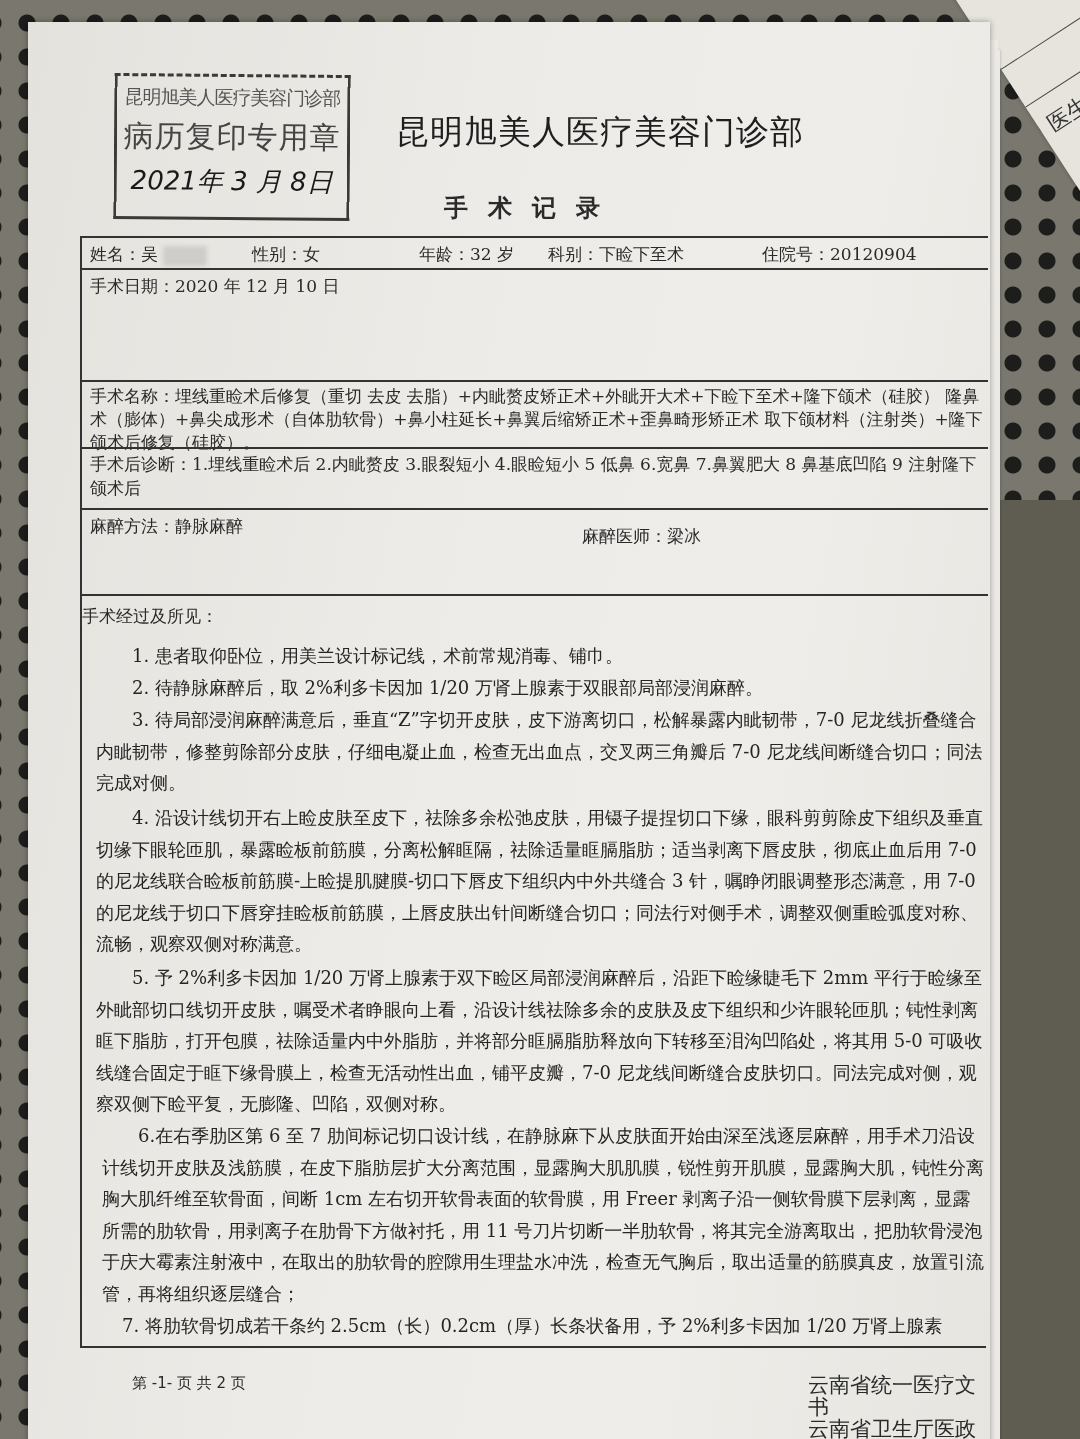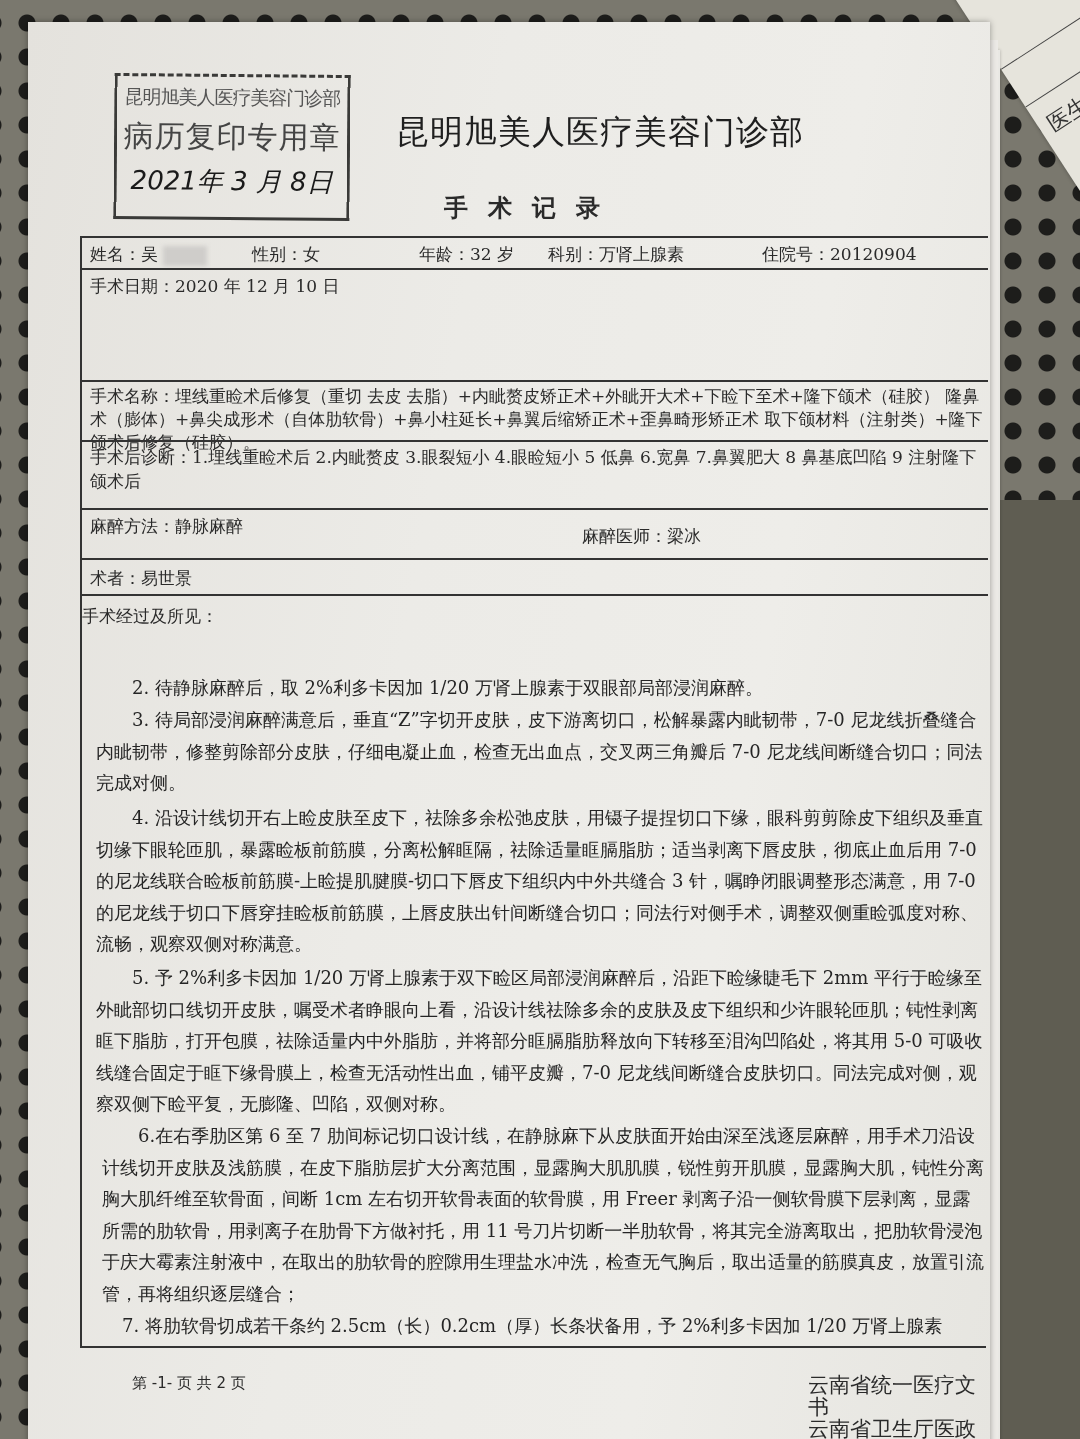--- a/index.html
+++ b/index.html
@@ -123,63 +123,59 @@
         <span>姓名：</span><span>吴</span>
         <span class="redact"></span>
       </span>
       <span class="cell" style="left:170px;">
         <span>性别：</span><span>女</span>
       </span>
       <span class="cell" style="left:324px;margin-left:13px;">
         <span>年龄：</span><span>32 岁</span>
       </span>
       <span class="cell" style="left:466px;">
-        <span>科别：</span><span>万肾上腺素</span>
+        <span>科别：</span><span>下睑下至术</span>
       </span>
       <span class="cell" style="left:680px;">
         <span>住院号：</span><span>20120904</span>
       </span>
     </div>
 
     <div class="row" style="top:32px; height:30px;">
       <span class="cell" style="left:8px;">
         <span>手术日期：</span><span>2020 年 12 月 10 日</span>
       </span>
     </div>
 
 
     <div class="row" style="top:144px; height:76px;">
       <div class="wrap" style="line-height:23px;">
         <span>手术名称：</span><span>埋线重睑术后修复（重切 去皮 去脂）+内眦赘皮矫正术+外眦开大术+下睑下至术+隆下颌术（硅胶） 隆鼻术（膨体）+鼻尖成形术（自体肋软骨）+鼻小柱延长+鼻翼后缩矫正术+歪鼻畸形矫正术 取下颌材料（注射类）+隆下颌术后修复（硅胶）。</span>
       </div>
     </div>
 
-    <div class="row" style="top:204px; height:60px;">
+    <div class="row" style="top:211px; height:60px;">
       <div class="wrap">
         <span>手术后诊断：</span><span>1.埋线重睑术后 2.内眦赘皮 3.眼裂短小 4.眼睑短小 5 低鼻 6.宽鼻 7.鼻翼肥大 8 鼻基底凹陷 9 注射隆下颌术后</span>
       </div>
     </div>
 
     <div class="row" style="top:272px; height:50px;">
       <span class="cell" style="left:8px;">
         <span>麻醉方法：</span><span>静脉麻醉</span>
       </span>
       <span class="cell" style="left:500px; top:14px;">
         <span>麻醉医师：</span><span>梁冰</span>
       </span>
     </div>
 
-    <div class="row" style="top:322px; height:36px;">
-      <span class="cell" style="left:8px; top:6px;">
-        <span>术者：</span><span>易世景</span>
-      </span>
-    </div>
 
     <div class="row" style="top:358px; height:752px;">
       <span class="cell" style="left:0; top:8px;">手术经过及所见：</span>
+      <div class="course-para" style="top:44px;">1. 患者取仰卧位，用美兰设计标记线，术前常规消毒、铺巾。</div>
       <div class="course-para" style="top:76px;">2. 待静脉麻醉后，取 2%利多卡因加 1/20 万肾上腺素于双眼部局部浸润麻醉。</div>
       <div class="course-para" style="top:108px;">3. 待局部浸润麻醉满意后，垂直“Z”字切开皮肤，皮下游离切口，松解暴露内眦韧带，7-0 尼龙线折叠缝合内眦韧带，修整剪除部分皮肤，仔细电凝止血，检查无出血点，交叉两三角瓣后 7-0 尼龙线间断缝合切口；同法完成对侧。</div>
       <div class="course-para" style="top:206px;">4. 沿设计线切开右上睑皮肤至皮下，祛除多余松弛皮肤，用镊子提捏切口下缘，眼科剪剪除皮下组织及垂直切缘下眼轮匝肌，暴露睑板前筋膜，分离松解眶隔，祛除适量眶膈脂肪；适当剥离下唇皮肤，彻底止血后用 7-0 的尼龙线联合睑板前筋膜-上睑提肌腱膜-切口下唇皮下组织内中外共缝合 3 针，嘱睁闭眼调整形态满意，用 7-0 的尼龙线于切口下唇穿挂睑板前筋膜，上唇皮肤出针间断缝合切口；同法行对侧手术，调整双侧重睑弧度对称、流畅，观察双侧对称满意。</div>
       <div class="course-para" style="top:366px;">5. 予 2%利多卡因加 1/20 万肾上腺素于双下睑区局部浸润麻醉后，沿距下睑缘睫毛下 2mm 平行于睑缘至外眦部切口线切开皮肤，嘱受术者睁眼向上看，沿设计线祛除多余的皮肤及皮下组织和少许眼轮匝肌；钝性剥离眶下脂肪，打开包膜，祛除适量内中外脂肪，并将部分眶膈脂肪释放向下转移至泪沟凹陷处，将其用 5-0 可吸收线缝合固定于眶下缘骨膜上，检查无活动性出血，铺平皮瓣，7-0 尼龙线间断缝合皮肤切口。同法完成对侧，观察双侧下睑平复，无膨隆、凹陷，双侧对称。</div>
       <div class="course-para" style="top:524px; left:20px;">6.在右季肋区第 6 至 7 肋间标记切口设计线，在静脉麻下从皮肤面开始由深至浅逐层麻醉，用手术刀沿设计线切开皮肤及浅筋膜，在皮下脂肪层扩大分离范围，显露胸大肌肌膜，锐性剪开肌膜，显露胸大肌，钝性分离胸大肌纤维至软骨面，间断 1cm 左右切开软骨表面的软骨膜，用 Freer 剥离子沿一侧软骨膜下层剥离，显露所需的肋软骨，用剥离子在肋骨下方做衬托，用 11 号刀片切断一半肋软骨，将其完全游离取出，把肋软骨浸泡于庆大霉素注射液中，在取出的肋软骨的腔隙用生理盐水冲洗，检查无气胸后，取出适量的筋膜真皮，放置引流管，再将组织逐层缝合；</div>
       <div class="course-para" style="top:714px; left:4px;">7. 将肋软骨切成若干条约 2.5cm（长）0.2cm（厚）长条状备用，予 2%利多卡因加 1/20 万肾上腺素</div>
     </div>
   </div>
   <div class="bottom-line"></div>
 

